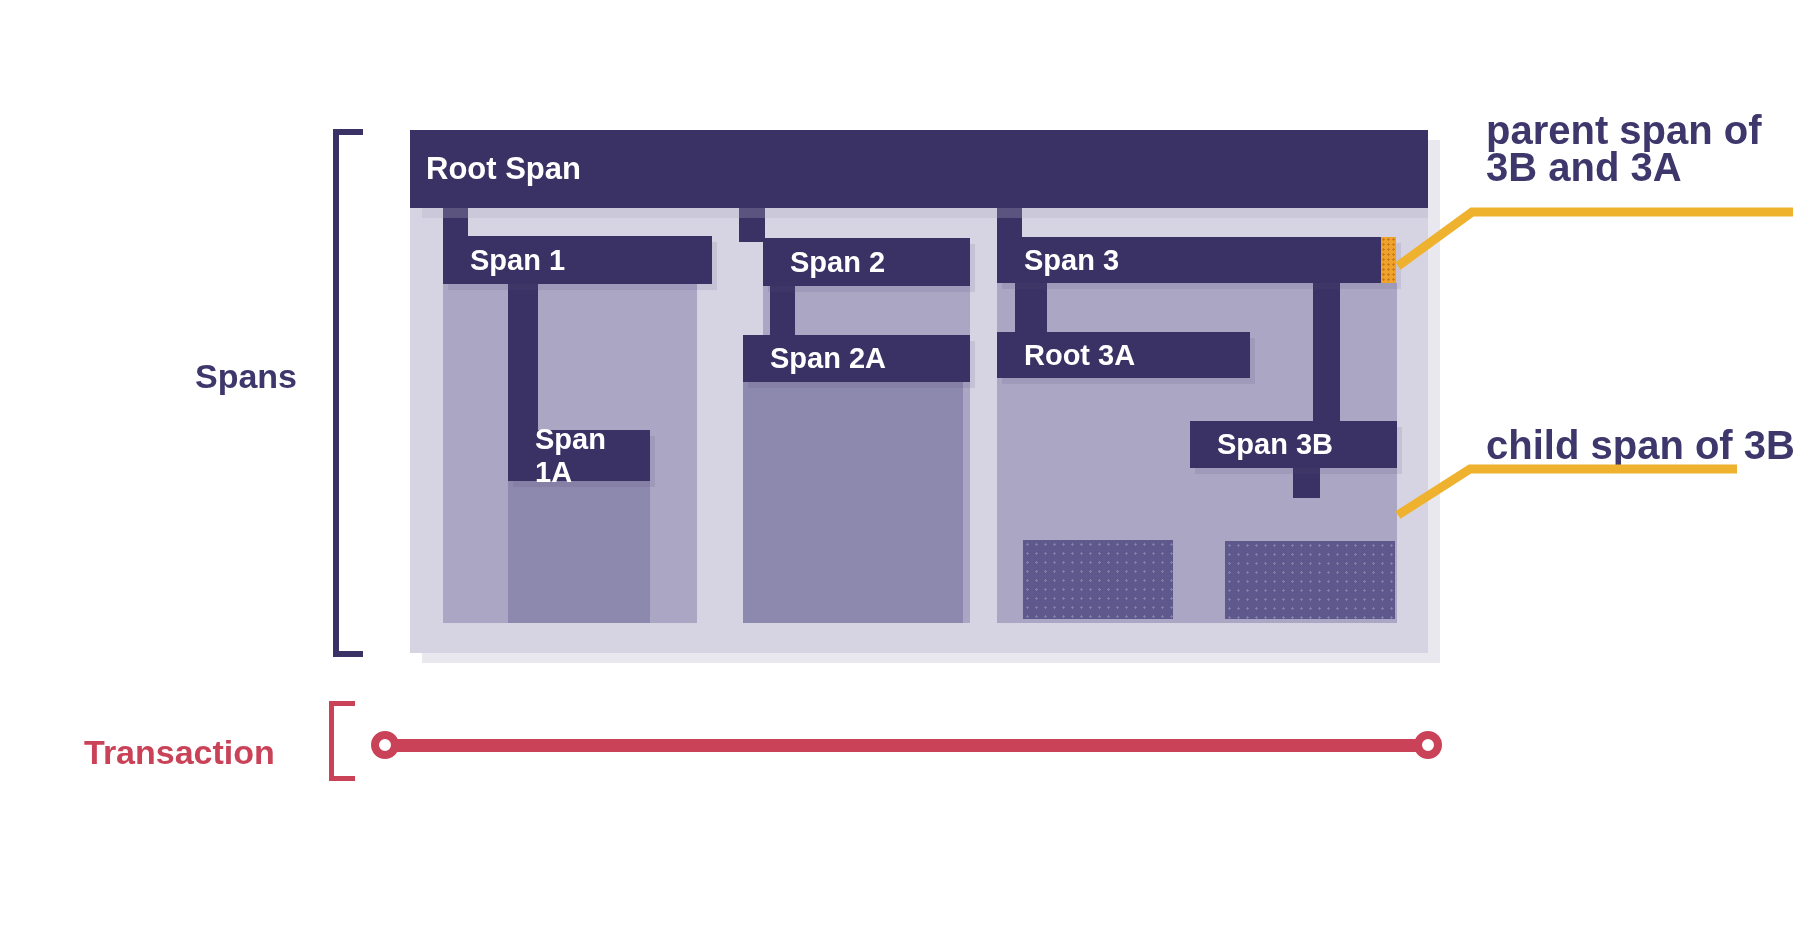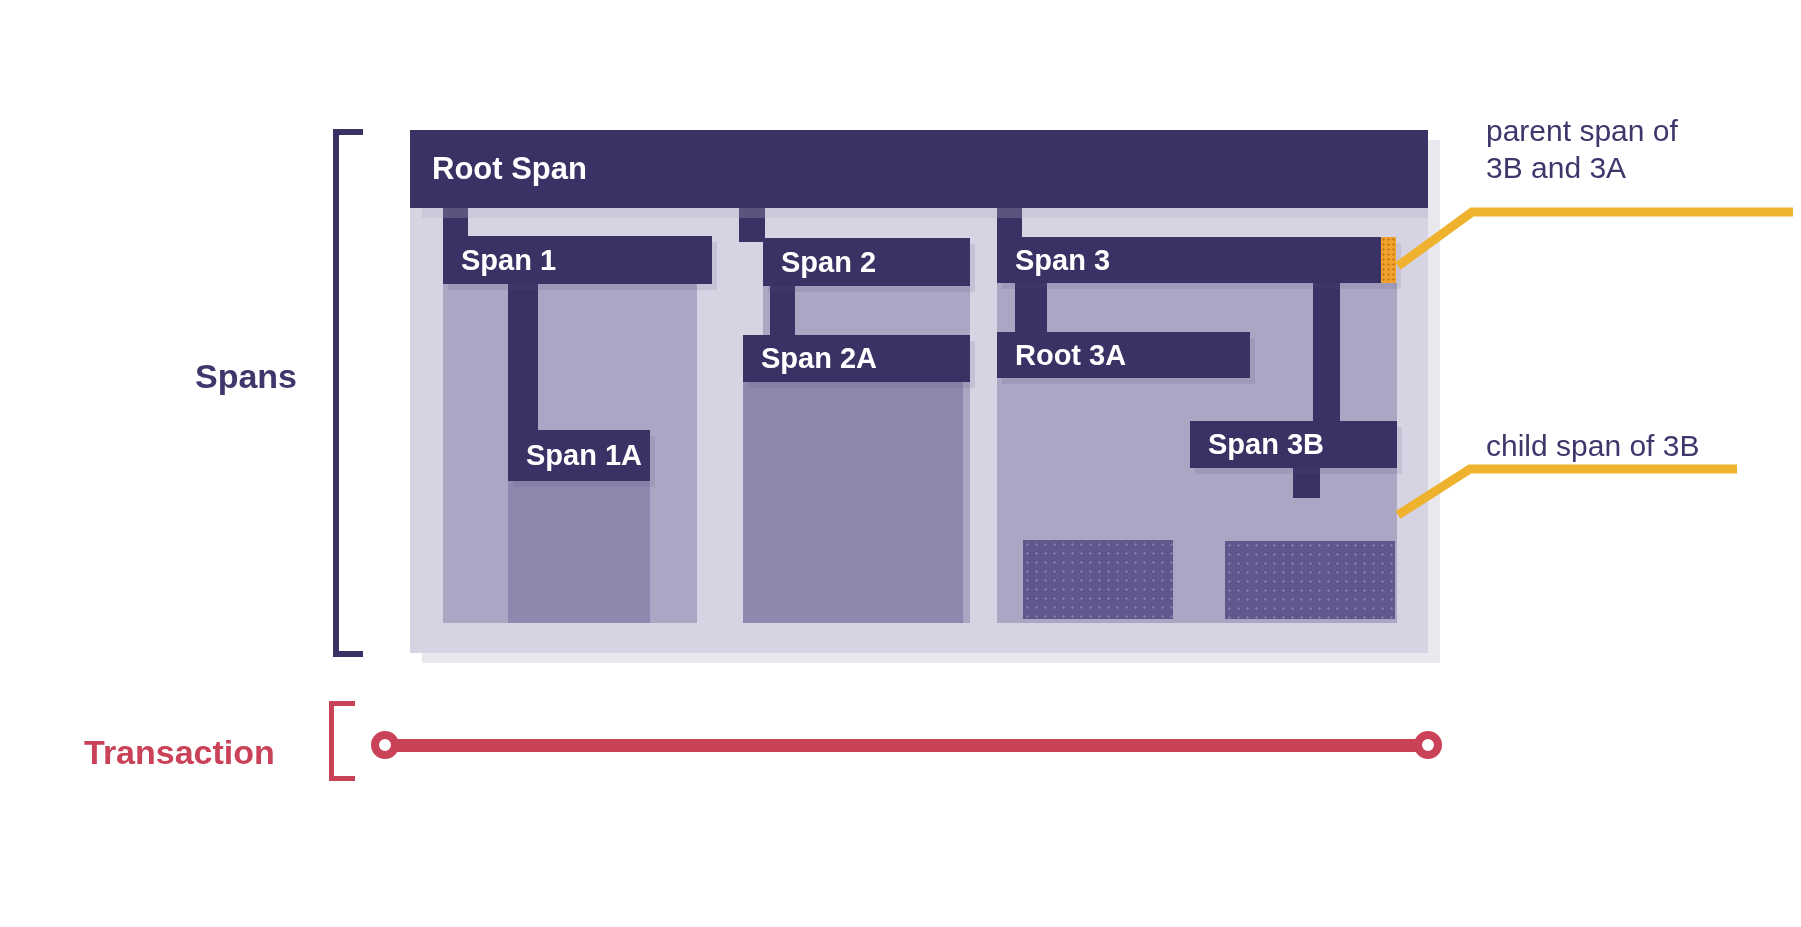--- a/index.html
+++ b/index.html
@@ -4,40 +4,40 @@
 <style>
   html,body{margin:0;padding:0;background:#ffffff;}
   .canvas{
     position:relative;width:1801px;height:927px;background:#ffffff;overflow:hidden;
     font-family:"Liberation Sans","DejaVu Sans",sans-serif;
   }
   
   .root-bar{
     position:absolute;left:410px;top:130px;width:1018px;height:78px;
     background:var(--dark);z-index:4;display:flex;align-items:center;
-    padding-left:22px;box-sizing:border-box;color:#fff;font-weight:bold;font-size:31px;
+    padding-left:16px;box-sizing:border-box;color:#fff;font-weight:bold;font-size:31px;
     box-shadow:12px 10px 0 rgba(176,173,193,0.28);
   }
   .container{
     position:absolute;left:410px;top:208px;width:1018px;height:445px;
     background:var(--lavender);z-index:1;
     box-shadow:12px 10px 0 rgba(176,173,193,0.28);
   }
   .body{position:absolute;z-index:2;}
   .body.light{background:var(--body-light);}
   .body.med{background:var(--body-medium);}
   .body.dark{
     background-color:var(--body-dark);
     background-image:radial-gradient(rgba(255,255,255,0.22) 1.3px, transparent 1.4px);
     background-size:9px 9px;
   }
   .conn{position:absolute;background:var(--dark);z-index:3;}
   .hdr{
     position:absolute;background:var(--dark);z-index:4;color:#fff;
-    display:flex;align-items:center;padding-left:18px;box-sizing:border-box;
+    display:flex;align-items:center;padding-left:27px;box-sizing:border-box;
     font-weight:bold;font-size:29px;box-shadow:5px 6px 0 rgba(92,86,130,0.14);
   }
   .marker{
     position:absolute;top:0;bottom:0;right:0;width:15px;
     background-color:var(--orange);
     background-image:radial-gradient(var(--orange-dot) 1.2px, transparent 1.3px);
     background-size:5px 5px;
   }
   
   .bracket-spans{
@@ -48,21 +48,21 @@
   .bracket-transaction{
     position:absolute;left:329px;top:701px;width:26px;height:80px;box-sizing:border-box;
     border-left:5px solid var(--red);border-top:5px solid var(--red);border-bottom:5px solid var(--red);
     z-index:5;
   }
   
   .side-label{position:absolute;font-weight:bold;font-size:34px;color:var(--text-dark);z-index:5;margin-top:11px;}
   .spans-label{left:57px;top:346px;width:240px;text-align:right;}
   .transaction-label{left:84px;top:722px;color:var(--red);}
   
-  .annotation{position:absolute;font-weight:normal;font-size:30px;line-height:37px;color:var(--text-dark);z-index:5;}
+  .annotation{position:absolute;font-weight:bold;font-size:40px;line-height:37px;color:var(--text-dark);z-index:5;}
   .annotation-parent{left:1486px;top:112px;}
   .annotation-child{left:1486px;top:427px;}
   
   .overlay{position:absolute;left:0;top:0;width:1801px;height:927px;z-index:6;pointer-events:none;}
   .ann-line{stroke:var(--yellow-line);stroke-width:9;fill:none;}
   
   .tl-bar{position:absolute;left:396px;top:739px;width:1022px;height:13px;background:var(--red);z-index:4;}
   .tl-circle{
     position:absolute;width:28px;height:28px;box-sizing:border-box;border-radius:50%;
     border:8px solid var(--red);background:#fff;top:731px;z-index:5;

